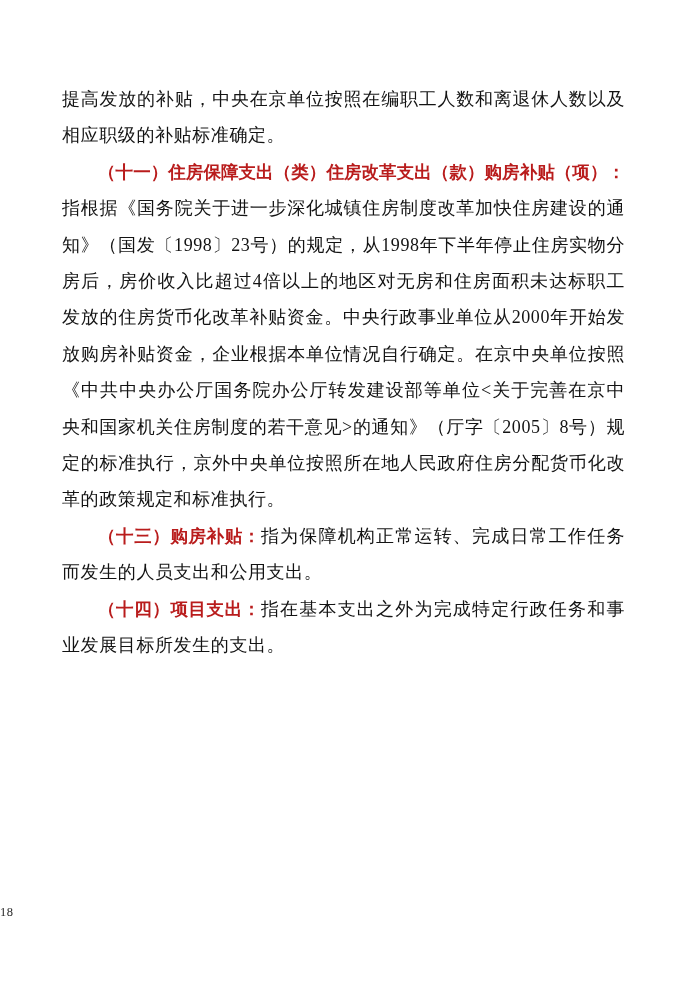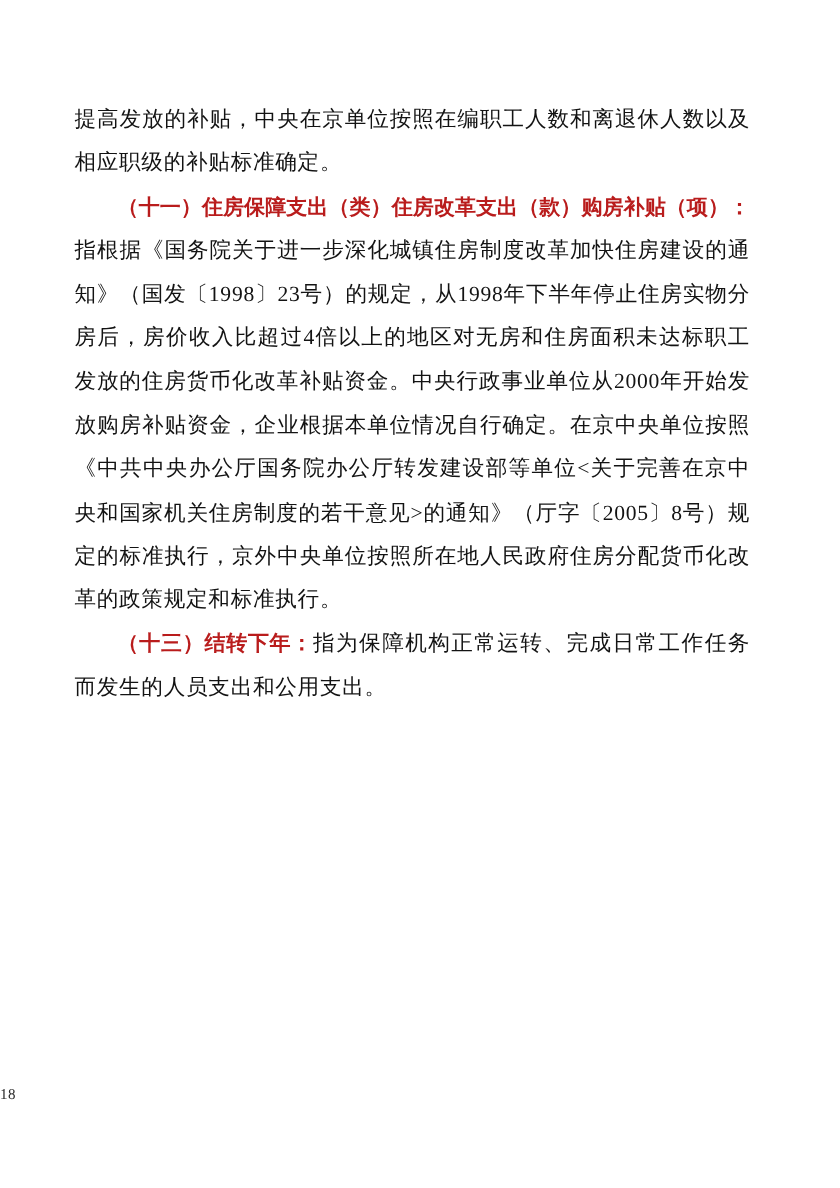--- a/index.html
+++ b/index.html
@@ -56,19 +56,20 @@
 <body>
 
 <div class="page">
   <div class="content">
 
     <p class="para"><span class="lead"></span><span>提高发放的补贴，中央在京单位按照在编职工人数和离退休人数以及相应职级的补贴标准确定。</span></p>
 
     <p class="para indent"><span class="lead">（十一）住房保障支出（类）住房改革支出（款）购房补贴（项）：</span><span>指根据《国务院关于进一步深化城镇住房制度改革加快住房建设的通知》（国发〔1998〕23号）的规定，从1998年下半年停止住房实物分房后，房价收入比超过4倍以上的地区对无房和住房面积未达标职工发放的住房货币化改革补贴资金。中央行政事业单位从2000年开始发放购房补贴资金，企业根据本单位情况自行确定。在京中央单位按照《中共中央办公厅国务院办公厅转发建设部等单位&lt;关于完善在京中央和国家机关住房制度的若干意见&gt;的通知》（厅字〔2005〕8号）规定的标准执行，京外中央单位按照所在地人民政府住房分配货币化改革的政策规定和标准执行。</span></p>
 
 
-    <p class="para indent"><span class="lead">（十三）结转下年：</span><span>指为保障机构正常运转、完成日常工作任务而发生的人员支出和公用支出。</span></p>
+    <p class="para indent"><span class="lead">（十三）购房补贴：</span><span>指为保障机构正常运转、完成日常工作任务而发生的人员支出和公用支出。</span></p>
 
+    <p class="para indent"><span class="lead">（十四）项目支出：</span><span>指在基本支出之外为完成特定行政任务和事业发展目标所发生的支出。</span></p>
 
   </div>
 
   <div class="footer">18</div>
 </div>
 
 </body></html>

